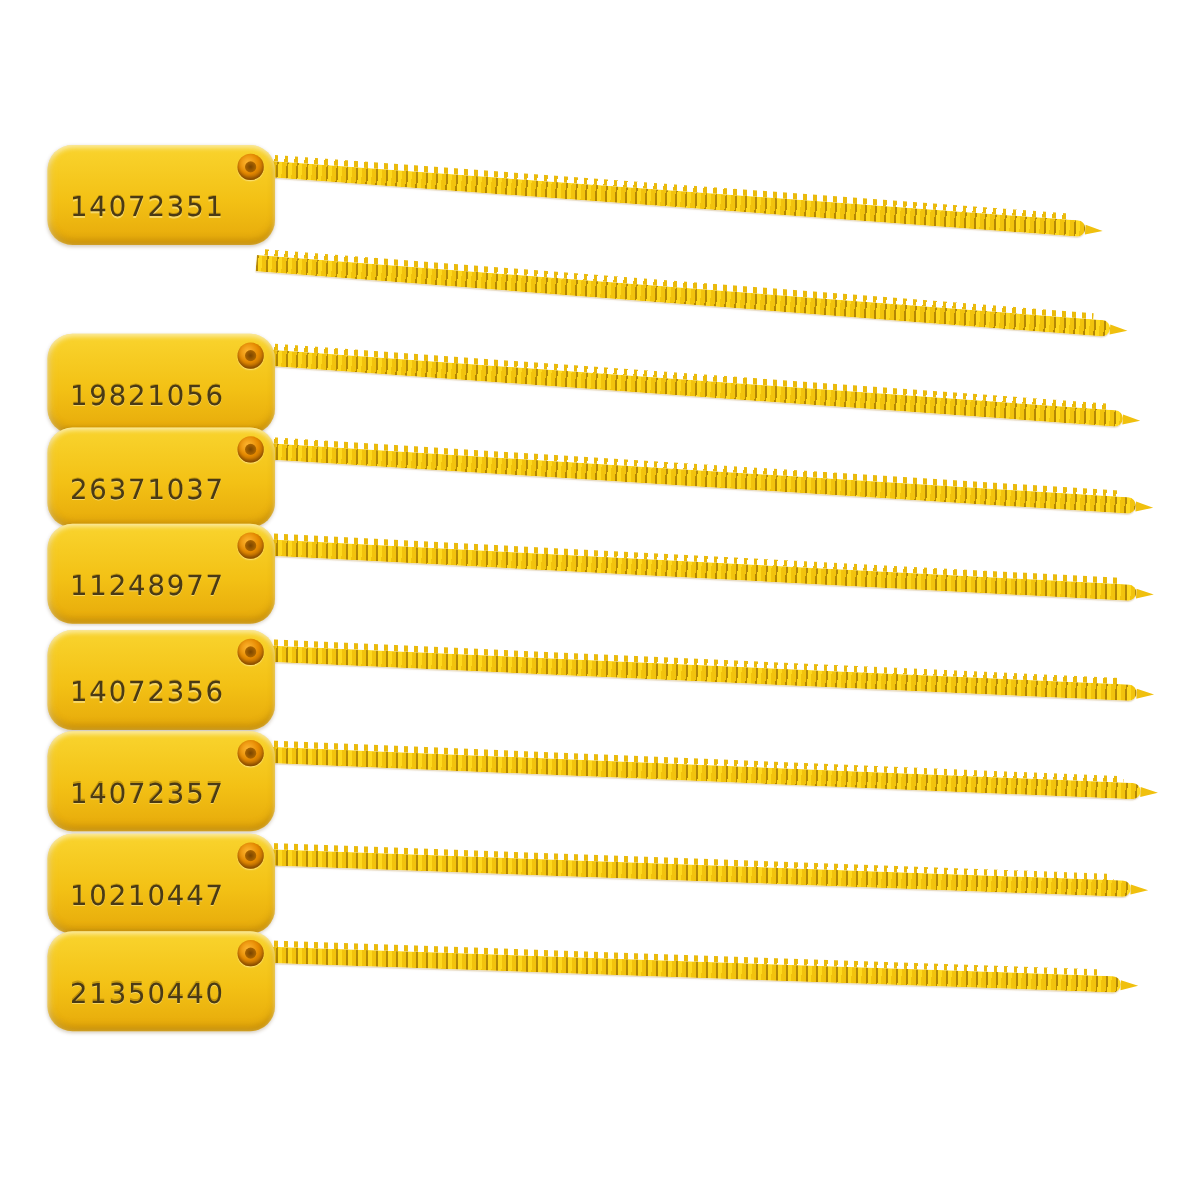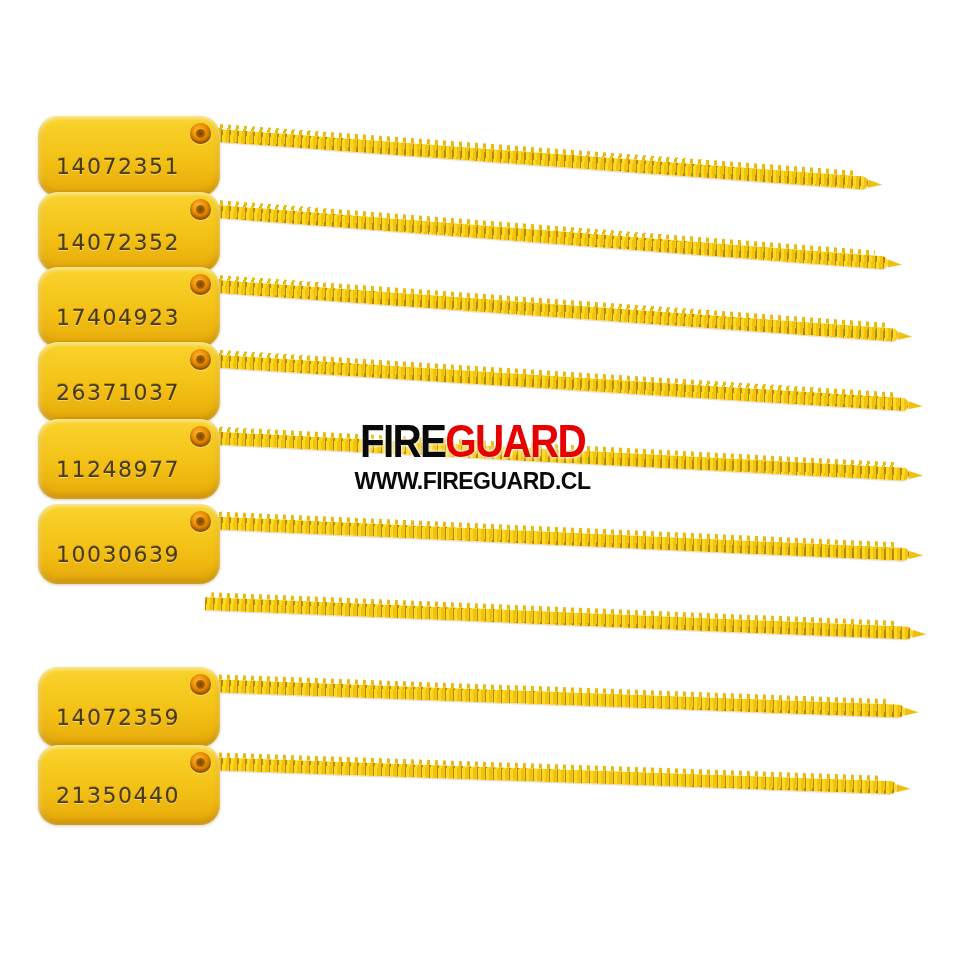--- a/index.html
+++ b/index.html
@@ -177,30 +177,26 @@
   <div class="seal">
     <div class="strap"></div>
     <div class="tag">
       <span class="serial">14072351</span>
       <div class="rivet"></div>
     </div>
   </div>
 
   <div class="seal">
     <div class="strap"></div>
-    <div class="tag">
-      <span class="serial">14072352</span>
-      <div class="rivet"></div>
-    </div>
-  </div>
-
-  <div class="seal">
-    <div class="strap"></div>
-    <div class="tag">
-      <span class="serial">17404923</span>
+  </div>
+
+  <div class="seal">
+    <div class="strap"></div>
+    <div class="tag">
+      <span class="serial">19821056</span>
       <div class="rivet"></div>
     </div>
   </div>
 
   <div class="seal">
     <div class="strap"></div>
     <div class="tag">
       <span class="serial">26371037</span>
       <div class="rivet"></div>
     </div>
@@ -210,46 +206,44 @@
     <div class="strap"></div>
     <div class="tag">
       <span class="serial">11248977</span>
       <div class="rivet"></div>
     </div>
   </div>
 
   <div class="seal">
     <div class="strap"></div>
     <div class="tag">
-      <span class="serial">10030639</span>
-      <div class="rivet"></div>
-    </div>
-  </div>
-
-  <div class="seal">
-    <div class="strap"></div>
-  </div>
-
-
-  <div class="seal">
-    <div class="strap"></div>
-    <div class="tag">
-      <span class="serial">14072359</span>
+      <span class="serial">14072356</span>
+      <div class="rivet"></div>
+    </div>
+  </div>
+
+  <div class="seal">
+    <div class="strap"></div>
+    <div class="tag">
+      <span class="serial">14072357</span>
+      <div class="rivet"></div>
+    </div>
+  </div>
+
+
+  <div class="seal">
+    <div class="strap"></div>
+    <div class="tag">
+      <span class="serial">10210447</span>
       <div class="rivet"></div>
     </div>
   </div>
 
   <div class="seal">
     <div class="strap"></div>
     <div class="tag">
       <span class="serial">21350440</span>
       <div class="rivet"></div>
     </div>
   </div>
 
-  <div class="watermark">
-    <div class="brand">
-      <span class="first">FIRE</span><span class="second">GUARD</span>
-    </div>
-    <div class="site">WWW.FIREGUARD.CL</div>
-  </div>
 
 </div>
 
 </body></html>

